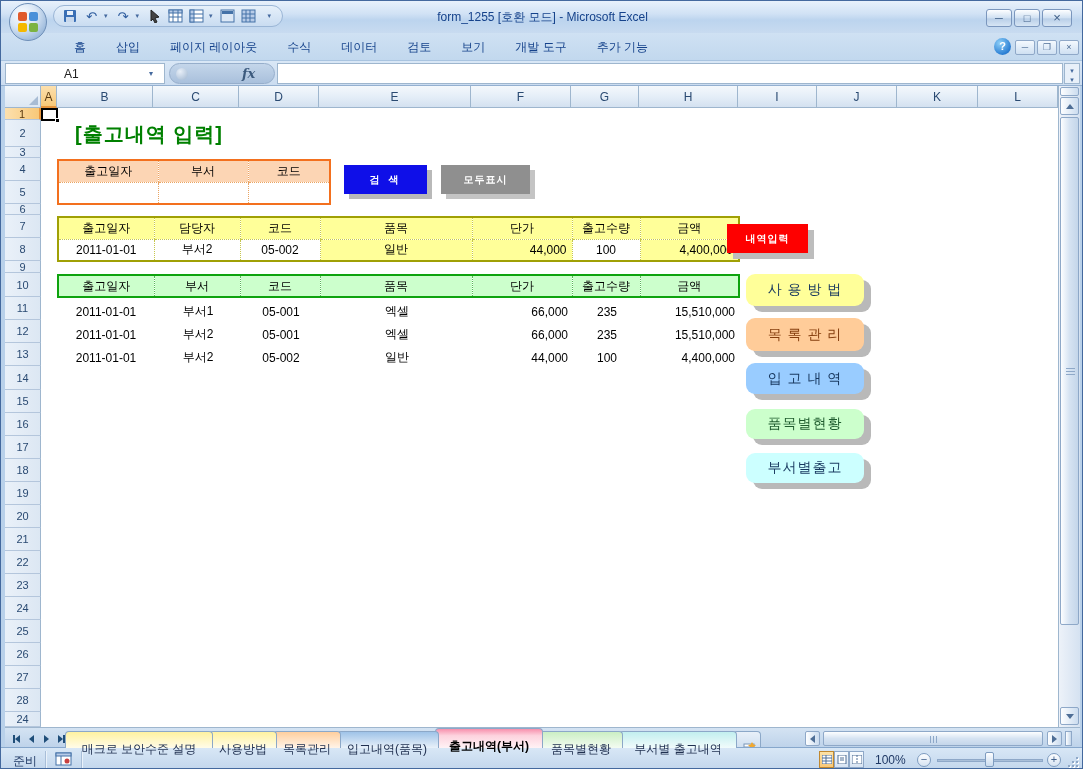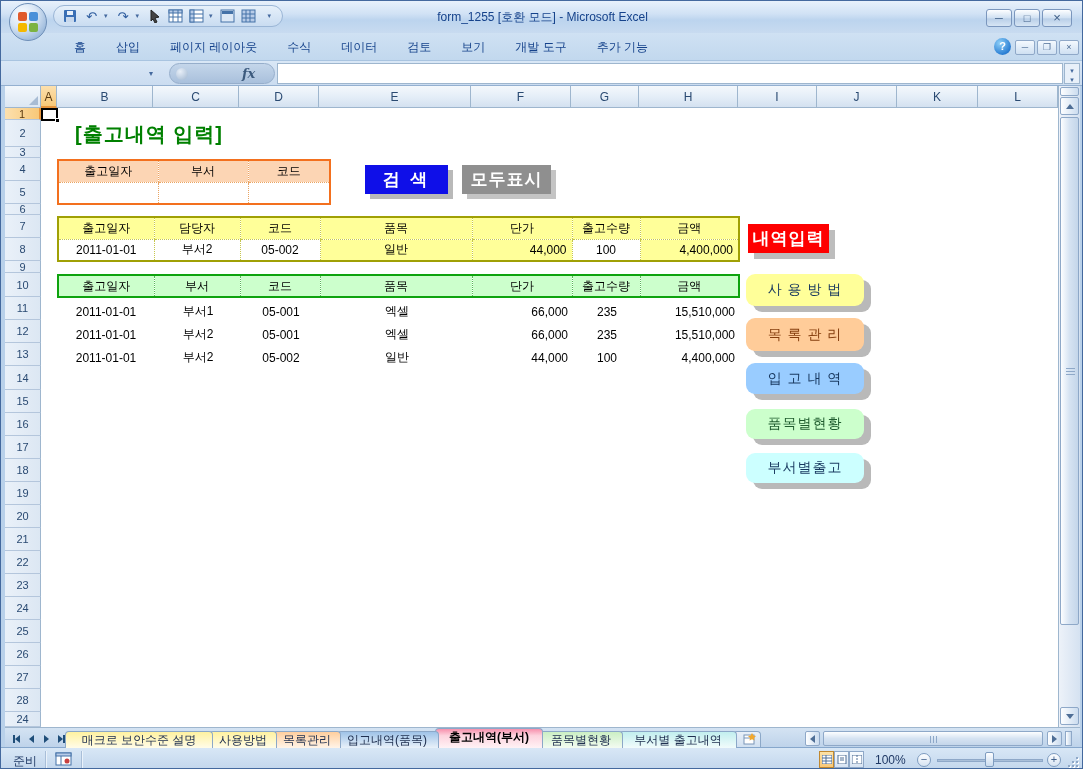--- a/index.html
+++ b/index.html
@@ -81,22 +81,22 @@
   #entry-table td { border-left:1px dotted #C6C64E; }
   #entry-table td:first-child { border-left:none; }
   #entry-table tr.hdr td { background:#FFFF99; border-bottom:1px dotted #C6C64E; }
   .cw { background:#fff; } .cyc { background:#FFFF99; } .cyr { background:#FFFF99; text-align:right !important; }
   #list-head { left:16px; top:166px; border:2px solid #0EA30E; }
   #list-head td { background:#CCFFCC; border-left:1px dotted #58B858; }
   #list-head td:first-child { border-left:none; }
   #list-rows { left:16px; top:192px; }
   #list-rows td { height:23px; border:none; }
   .ar { text-align:right !important; }
-  .push-btn { position:absolute; color:#fff; font-weight:bold; font-size:17px; display:flex;
-    align-items:center; justify-content:center; letter-spacing:3px;margin-left:21px; }
+  .push-btn { position:absolute; color:#fff; font-weight:bold; font-size:10px; display:flex;
+    align-items:center; justify-content:center; letter-spacing:3px; }
   .navbtn { position:absolute; left:705px; width:118px; border-radius:9px; font-weight:normal; font-size:14px;
     display:flex; align-items:center; justify-content:center; box-shadow:7px 6px 0 #B9B9B9; letter-spacing:1px; }
   
   #vscroll { left:1057px; top:85px; width:22px; height:641px;
     background:linear-gradient(90deg,#EDF2F9,#D5E2F1); border-left:1px solid #9EB6CE; }
   .sb-btn { position:absolute; left:1px; width:19px; border:1px solid #8EA8C8; border-radius:2px;
     background:linear-gradient(90deg,#FDFEFF,#CBDCEF); display:flex; align-items:center; justify-content:center; }
   .tri-up { width:0; height:0; border-left:4px solid transparent; border-right:4px solid transparent; border-bottom:5px solid #4E6E96; }
   .tri-down { width:0; height:0; border-left:4px solid transparent; border-right:4px solid transparent; border-top:5px solid #4E6E96; }
   .tri-left { width:0; height:0; border-top:4px solid transparent; border-bottom:4px solid transparent; border-right:5px solid #4E6E96; }
@@ -104,21 +104,21 @@
   #vthumb { left:1px; top:31px; width:19px; height:508px; border:1px solid #8EA8C8; border-radius:2px;
     background:linear-gradient(90deg,#FDFEFF,#D6E3F2 50%,#C4D6EA); position:absolute; }
   #vthumb:after { content:""; position:absolute; left:5px; top:50%; width:9px; height:1px;
     box-shadow:0 -3px 0 #8EA8C8, 0 0 0 #8EA8C8, 0 3px 0 #8EA8C8; background:#8EA8C8; }
   
   #tabbar { left:4px; top:726px; width:1075px; height:20px;
     background:linear-gradient(180deg,#D4E3F3,#BED3EA); border-top:1px solid #9EB6CE; }
   .tabnav { position:absolute; top:3px; width:15px; height:15px; display:flex; align-items:center; justify-content:center; }
   #sheet-tabs { position:absolute; left:64px; top:0; height:20px; display:flex; align-items:flex-end; }
   .stab { height:17px; border:1px solid #8CA8C8; border-bottom:none; border-radius:4px 4px 0 0;
-    font-size:12px; color:#203050; padding:1px 9px 0; margin-left:-4px; white-space:nowrap; line-height:15px; }
+    font-size:12px; color:#203050; padding:10px 9px 0; margin-left:-4px; white-space:nowrap; line-height:15px; }
   .stab.active { height:20px; font-weight:bold; color:#000; z-index:3; position:relative;
     background:linear-gradient(180deg,#F790AC 0%,#FDD3DE 35%,#FFF2F5 100%) !important; }
   #hscroll-left { left:800px; } #hscroll-right { left:1042px; }
   #hthumb { left:818px; top:3px; width:220px; height:15px; border:1px solid #8EA8C8; border-radius:2px;
     background:linear-gradient(180deg,#FDFEFF,#D6E3F2 50%,#C4D6EA); position:absolute; }
   #hthumb:after { content:""; position:absolute; top:4px; left:50%; width:1px; height:7px;
     box-shadow:-3px 0 0 #8EA8C8, 0 0 0 #8EA8C8, 3px 0 0 #8EA8C8; background:#8EA8C8; }
   #tab-split { left:1060px; top:3px; width:7px; height:15px; border:1px solid #8EA8C8;
     background:linear-gradient(90deg,#FDFEFF,#C4D6EA); position:absolute; }
   
@@ -221,20 +221,21 @@
         <div class="rtab">개발 도구</div>
         <div class="rtab">추가 기능</div>
       </div>
   </div>
   <div class="abs" id="help-button">?</div>
   <div class="docbtn" style="left:1014px;">─</div>
   <div class="docbtn" style="left:1036px;">❐</div>
   <div class="docbtn" style="left:1058px;">×</div>
 
   <div class="abs" id="formulabar">
+    <div class="abs" id="namebox">A1</div>
     <div class="abs" id="namebox-caret">▾</div>
     <div class="abs" id="fx-capsule">
       <span id="fx-dot"></span>
       <span id="fx-label">fx</span>
     </div>
     <div class="abs" id="formula-input"></div>
     <div class="abs" id="formula-expand">▾<br>▾</div>
   </div>
 
   <div class="abs" id="corner-box"></div>

